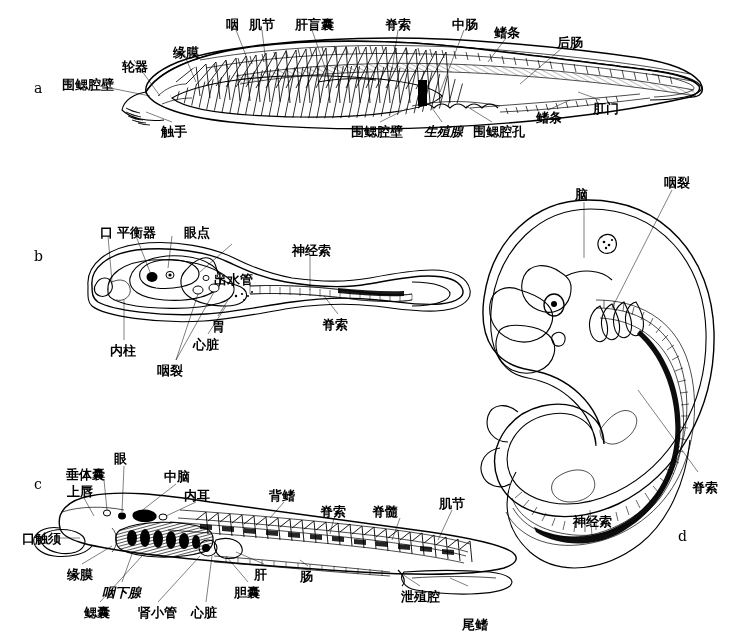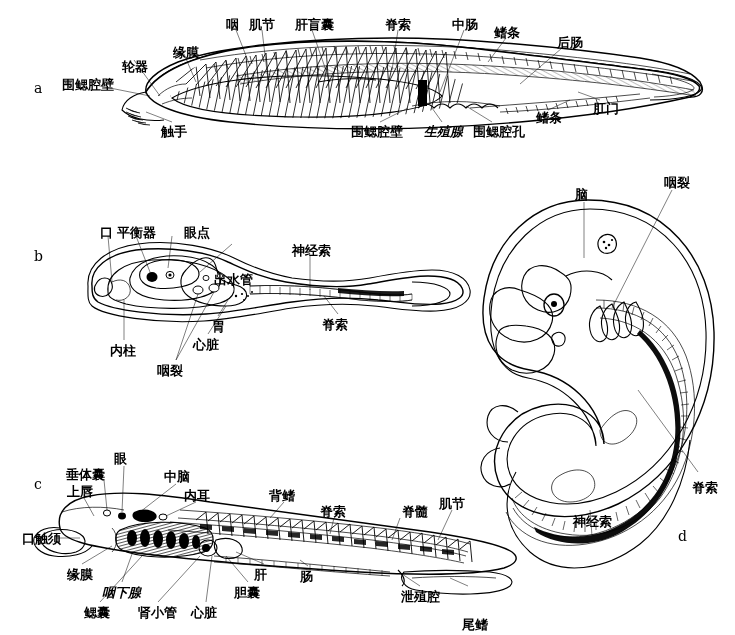--- a/index.html
+++ b/index.html
@@ -704,21 +704,21 @@
 
   <div class="panel-id" style="left:34px;top:476px;">c</div>
   <div class="lbl" style="left:114px;top:452px;">眼</div>
   <div class="lbl" style="left:66px;top:468px;">垂体囊</div>
   <div class="lbl" style="left:67px;top:485px;">上唇</div>
   <div class="lbl" style="left:6px;top:532px;margin-left:16px;">口触须</div>
   <div class="lbl" style="left:164px;top:470px;">中脑</div>
   <div class="lbl" style="left:184px;top:489px;">内耳</div>
   <div class="lbl" style="left:269px;top:489px;">背鳍</div>
   <div class="lbl" style="left:320px;top:505px;">脊索</div>
-  <div class="lbl" style="left:402px;top:505px;">脊髓</div>
+  <div class="lbl" style="left:372px;top:505px;">脊髓</div>
   <div class="lbl" style="left:439px;top:497px;">肌节</div>
   <div class="lbl" style="left:462px;top:590px;margin-top:28px;">尾鳍</div>
   <div class="lbl" style="left:401px;top:590px;">泄殖腔</div>
   <div class="lbl" style="left:300px;top:570px;">肠</div>
   <div class="lbl" style="left:254px;top:568px;">肝</div>
   <div class="lbl" style="left:234px;top:586px;">胆囊</div>
   <div class="lbl" style="left:191px;top:606px;">心脏</div>
   <div class="lbl" style="left:138px;top:606px;text-align:center;">肾小管</div>
   <div class="lbl" style="left:102px;top:586px;font-style:italic;">咽下腺</div>
   <div class="lbl" style="left:84px;top:606px;">鳃囊</div>

